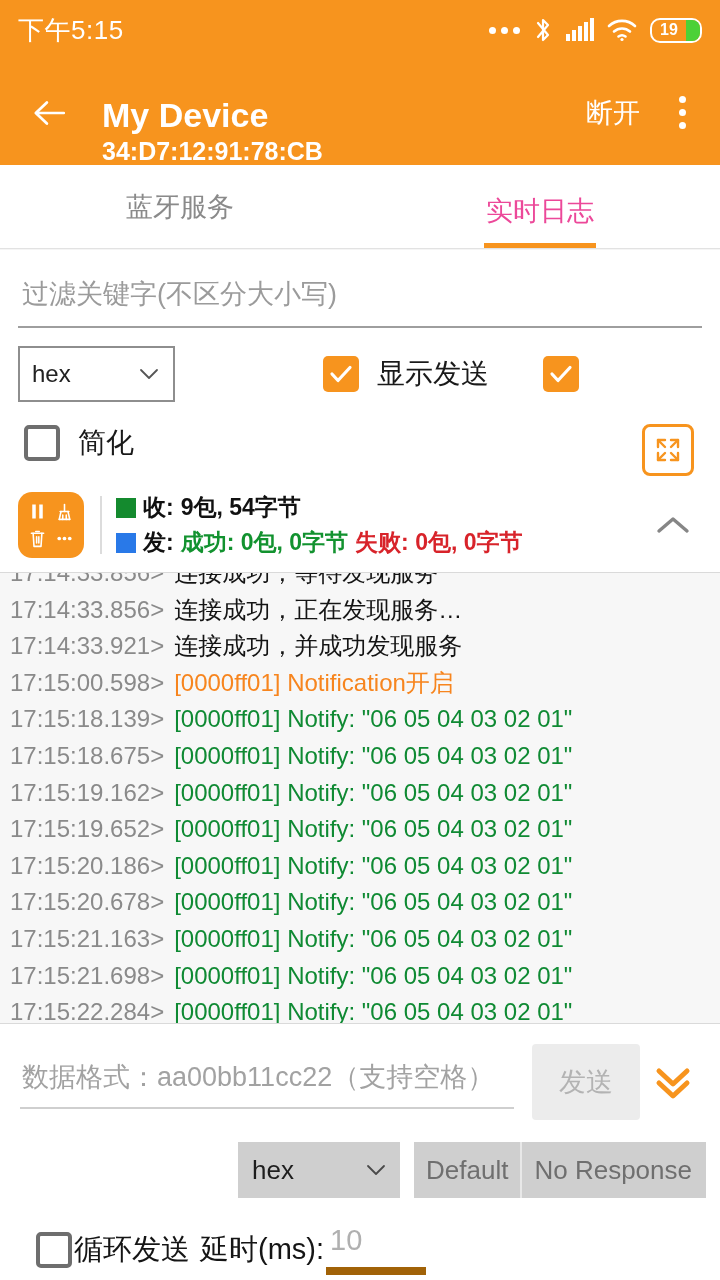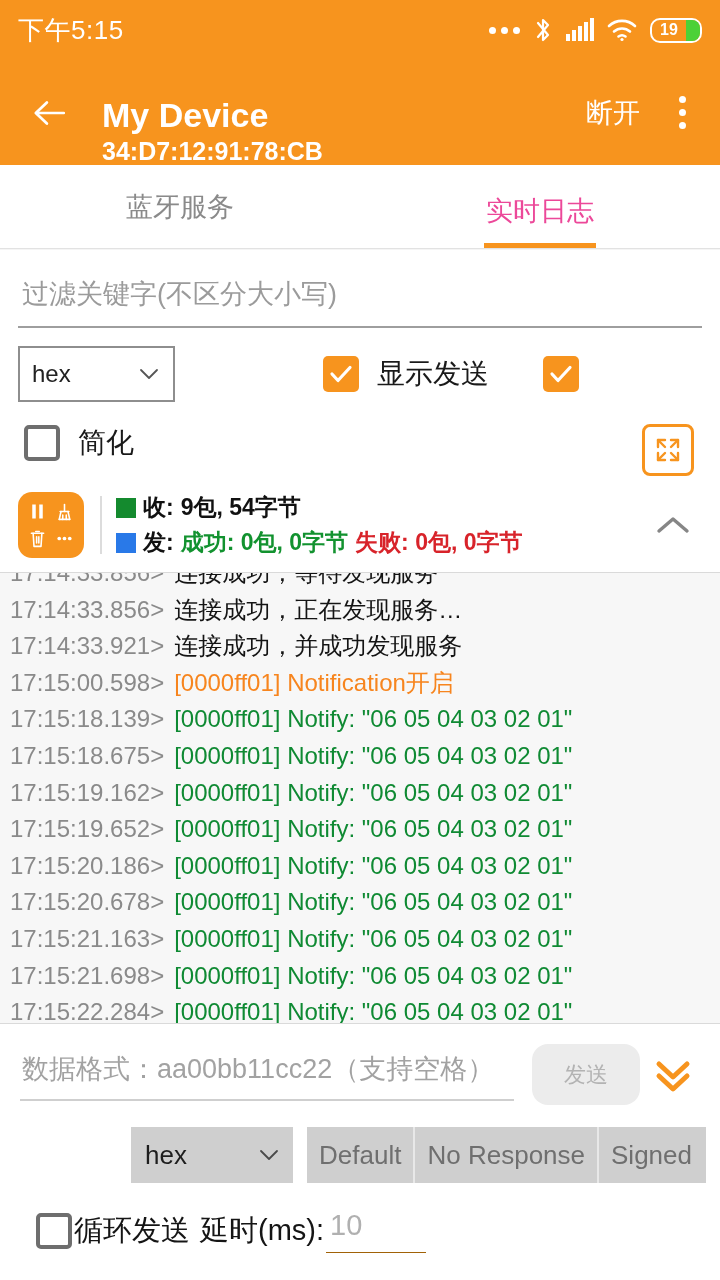--- a/index.html
+++ b/index.html
@@ -142,22 +142,22 @@
 
   
   .send-row { display: flex; align-items: center; padding: 20px 14px 0 20px; }
   .send-input {
     flex: 1; border: none; border-bottom: 2px solid #cfcfcf; background: transparent;
     font-size: 27px; color: #222; font-family: inherit; outline: none;
     padding: 6px 2px 14px 2px;
   }
   .send-input::placeholder { color: #a2a2a2; }
   .send-btn {
-    width: 108px; height: 61px; background: #ececec; color: #b3b3b3;
-    font-size: 22px; border: none; border-radius: 16px; margin-left: 18px;
+    width: 108px; height: 76px; background: #ececec; color: #b3b3b3;
+    font-size: 27px; border: none; border-radius: 4px; margin-left: 18px;
     font-family: inherit; flex: none;
   }
   .dbl-chev { width: 66px; display: flex; align-items: center; justify-content: center; flex: none; }
   .dbl-chev svg { width: 46px; height: 46px; }
 
   
   .format-row { display: flex; align-items: center; padding: 22px 14px 0 0; justify-content: flex-end; }
   .select-box2 {
     width: 162px; height: 56px; background: #cfcfcf; color: #1e1e1e;
     display: flex; align-items: center; justify-content: space-between;
@@ -169,21 +169,21 @@
     display: flex; align-items: center; padding: 0 12px; border-right: 2px solid #e8e8e8;
     white-space: nowrap;
   }
   .seg-item:last-child { border-right: none; padding-right: 14px; }
 
   
   .loop-row { display: flex; align-items: center; padding: 26px 18px 0 36px; gap: 2px; }
   .loop-label { font-size: 29px; color: #151515; white-space: nowrap; }
   .delay-label { font-size: 29px; color: #151515; white-space: nowrap; margin-left: 8px; }
   .delay-input {
-    width: 100px; border: none; border-bottom: 1px solid #a16207; background: transparent;
+    width: 100px; border: none; border-bottom: 8px solid #a16207; background: transparent;
     font-size: 29px; color: #b0b0b0; font-family: inherit; outline: none;
     padding: 0 4px 10px 4px;
   }
 </style>
 </head>
 <body>
 
 <div class="screen">
 
   <div class="status-bar">
@@ -415,21 +415,20 @@
   <div class="format-row">
     <div class="select-box2">
       <span>hex</span>
       <svg class="chev-sm" viewBox="0 0 20 12">
         <path d="M2 2 L10 10 L18 2" fill="none" stroke="#4a4a4a" stroke-width="1.8" stroke-linecap="round" stroke-linejoin="round"></path>
       </svg>
     </div>
     <div class="seg">
       <div class="seg-item">Default</div>
       <div class="seg-item">No Response</div>
-      <div class="seg-item">Signed</div>
     </div>
   </div>
 
   <div class="loop-row">
     <span class="cb unchecked"></span>
     <span class="loop-label">循环发送</span>
     <span class="delay-label">延时(ms):</span>
     <input class="delay-input" type="text" value="10" style="">
   </div>
 

